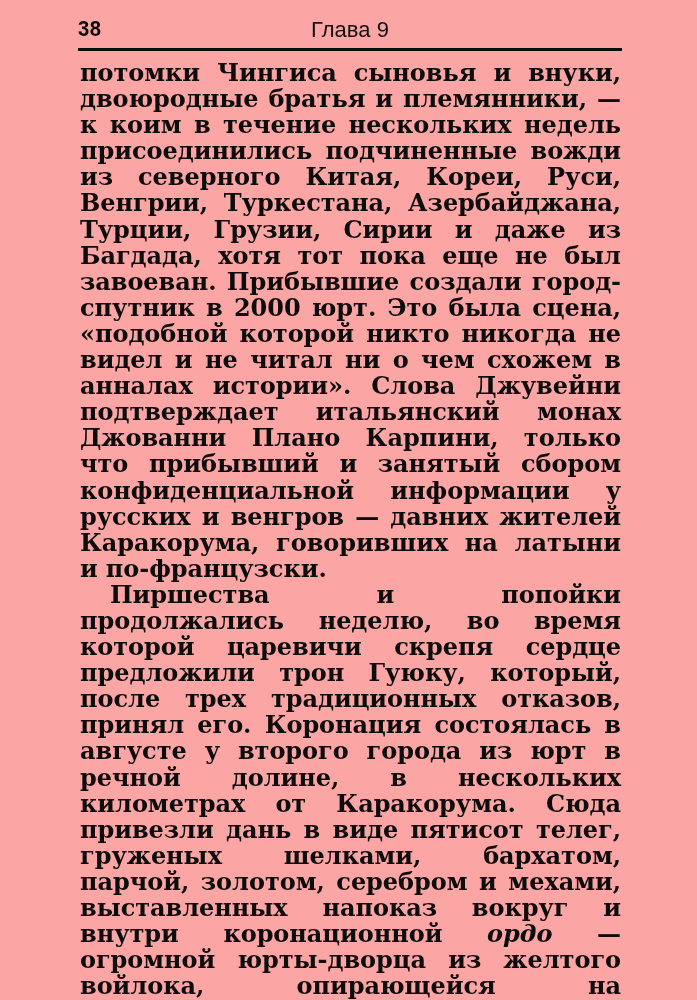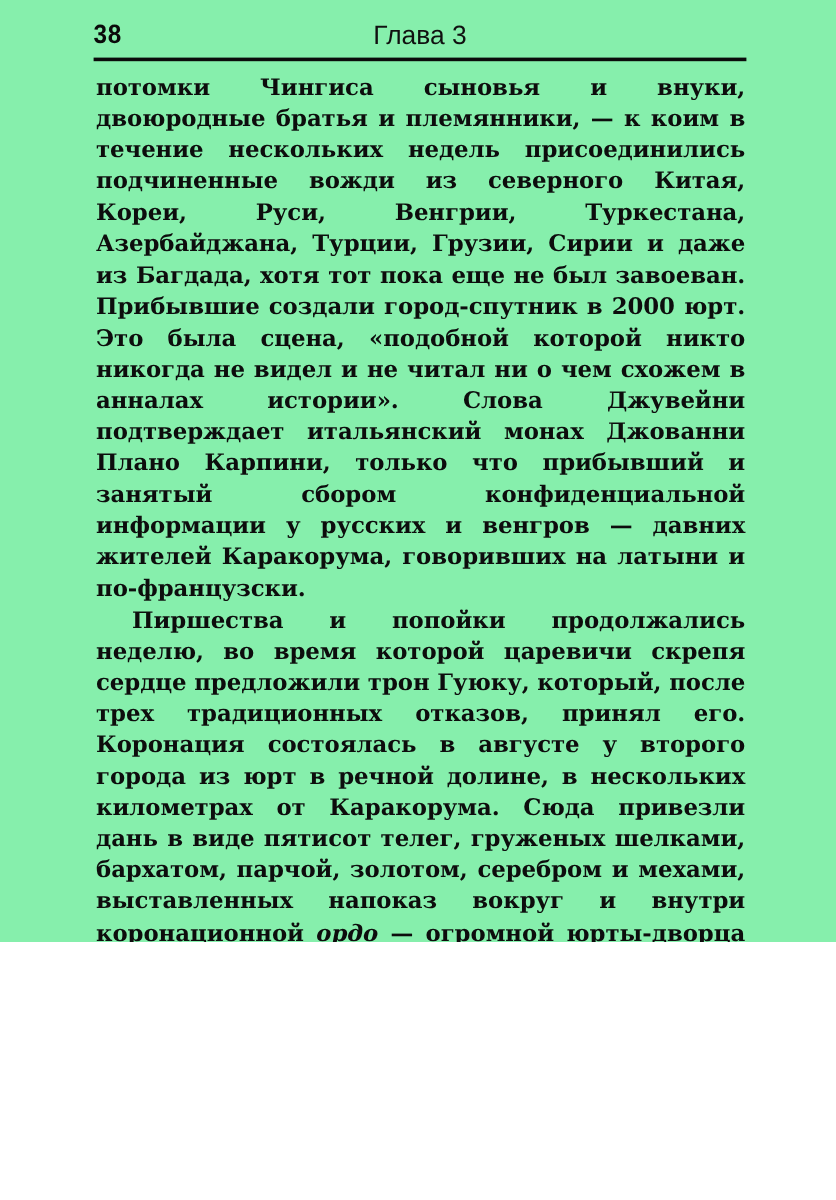--- a/index.html
+++ b/index.html
@@ -5,22 +5,22 @@
 <style>
   html, body {
     margin: 0;
     padding: 0;
     background: #ffffff;
   }
 
   .page {
     position: relative;
     width: 697px;
-    height: 785px;
-    background: #86efac;
+    height: 1000px;
+    background: #fca5a5;
     overflow: hidden;
     -webkit-font-smoothing: antialiased;
   }
 
   
   .running-head {
     position: absolute;
     left: 78px;
     top: 16px;
     width: 544px;
@@ -67,21 +67,21 @@
   .text-block {
     position: absolute;
     left: 80px;
     top: 60px;
     width: 541px;
   }
 
   .para {
     margin: 0;
     font-family: "DejaVu Serif", "Liberation Serif", serif;
-    font-size: 19px;
+    font-size: 24px;
     line-height: 26.1px;
     font-weight: 700;
     color: #0d0d0d;
     text-align: justify;
     text-justify: inter-word;
     word-spacing: -0.2px;
     letter-spacing: -0.05px;
     text-rendering: optimizeLegibility;
     hyphens: manual;
   }
@@ -96,21 +96,21 @@
 
   
 </style>
 </head>
 <body>
 
 <div class="page">
 
   <div class="running-head">
     <div class="folio">38</div>
-    <div class="chapter-title">Глава 3</div>
+    <div class="chapter-title">Глава 9</div>
   </div>
 
   <div class="head-rule"></div>
 
   <div class="text-block">
 
     <p class="para">потомки Чингиса сыновья и внуки, двоюродные братья и племянники, — к коим в течение нескольких недель присоединились подчиненные вожди из северного Китая, Кореи, Руси, Венгрии, Туркестана, Азербайджана, Турции, Грузии, Сирии и даже из Багдада, хотя тот пока еще не был завоеван. Прибывшие создали город-спутник в 2000 юрт. Это была сцена, «подобной которой никто никогда не видел и не читал ни о чем схожем в анналах истории». Слова Джувейни подтверждает итальянский монах Джованни Плано Карпини, только что прибывший и занятый сбором конфиденциальной информации у русских и венгров — давних жителей Каракорума, говоривших на латыни и по-французски.</p>
 
     <p class="para indent"><span>Пиршества и попойки продолжались неделю, во время которой царевичи скрепя сердце предложили трон Гуюку, который, после трех традиционных отказов, принял его. Коронация состоялась в августе у второго города из юрт в речной долине, в нескольких километрах от Каракорума. Сюда привезли дань в виде пятисот телег, груженых шелками, бархатом, парчой, золотом, серебром и мехами, выставленных напоказ вокруг и внутри коронационной </span><em>ордо</em><span> — огромной юрты-дворца из желтого войлока, опирающейся на позолоченные деревянные колонны. В ходе церемонии (задержавшейся на несколько дней из-за жестокого града) Гуюк восседал на инкрустированном золотом троне из слоновой кости, созданном русским златокузнецом. Именно Соргахтани проследила за гигантской выплатой — распределением дани среди всех, от седых ветеранов, сотоварищей самого Чингиса, и далее по нисходящей лестнице чинов, от командующего десятью тысячами сабель темника до десятников, от султанов до скромных чиновников, и всех их чад и домочадцев.</span></p>
 

